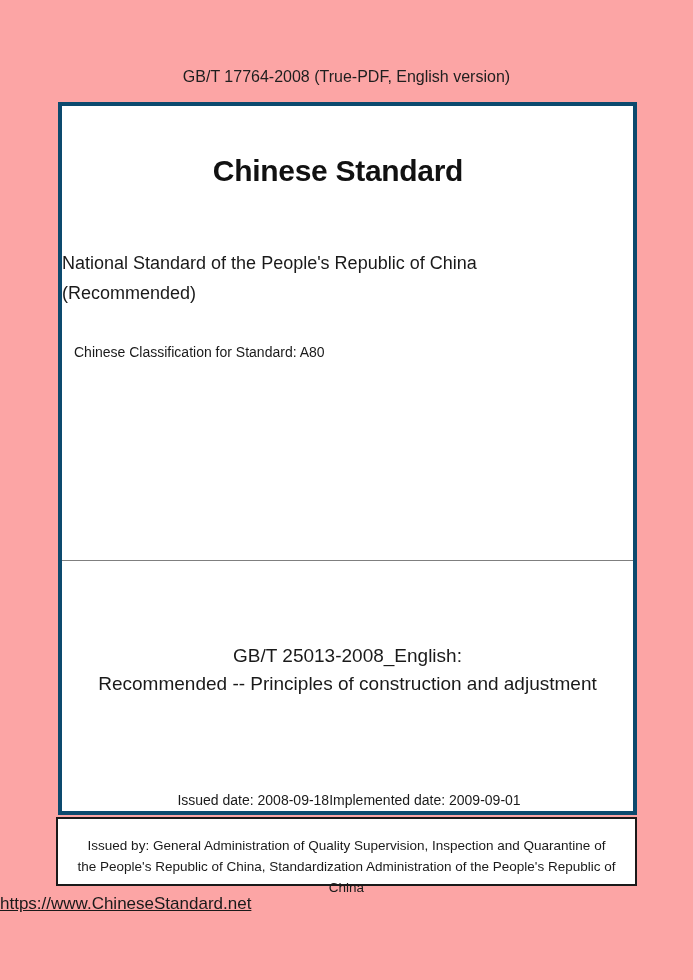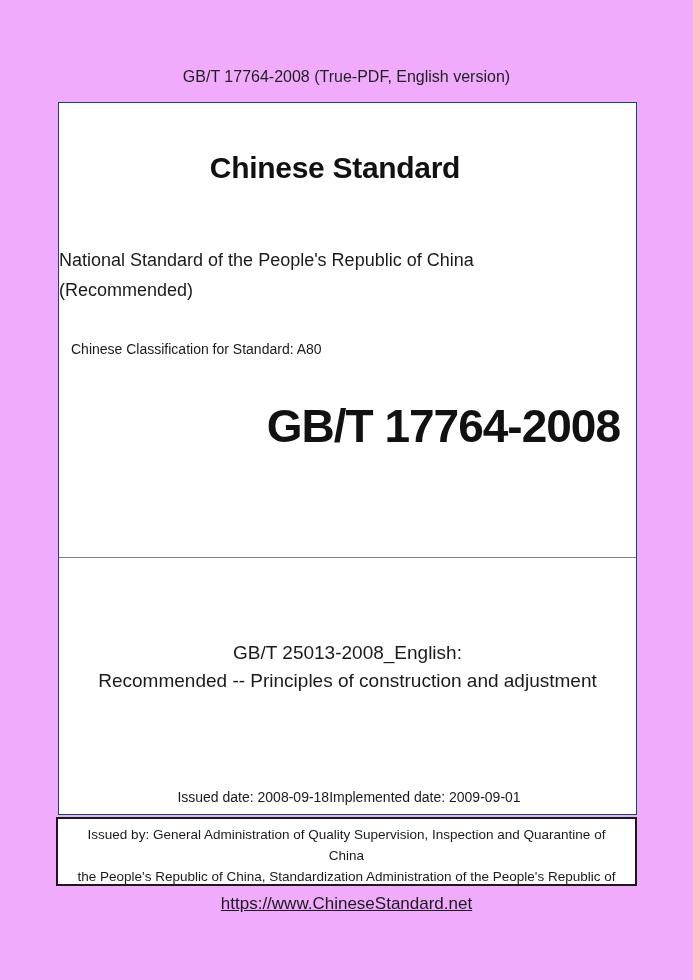--- a/index.html
+++ b/index.html
@@ -4,21 +4,21 @@
 <style>
   html, body {
     margin: 0;
     padding: 0;
     background: #ffffff;
   }
   .page {
     position: relative;
     width: 693px;
     height: 980px;
-    background: #f0abfc;
+    background: #fca5a5;
     font-family: "Liberation Sans", sans-serif;
     color: #1a1a1a;
     overflow: hidden;
   }
   .doc-header {
     position: absolute;
     top: 66px;
     left: 0;
     width: 693px;
     text-align: center;
@@ -26,21 +26,21 @@
     line-height: 22px;
     color: #1f1f1f;
   }
   .cover-box {
     position: absolute;
     box-sizing: border-box;
     left: 58px;
     top: 102px;
     width: 579px;
     height: 713px;
-    border: 1px solid #0c4a6e;
+    border: 4px solid #0c4a6e;
     background: #ffffff;
   }
   .brand-title {
     position: absolute;
     top: 48px;
     left: 0;
     width: 552px;
     text-align: center;
     font-size: 30px;
     font-weight: bold;
@@ -137,32 +137,31 @@
     line-height: 20px;
   }
   .issuer-box {
     position: absolute;
     box-sizing: border-box;
     left: 56px;
     top: 817px;
     width: 581px;
     height: 69px;
     border: 2px solid #1a1a1a;
-    padding-top: 5px;
+    padding-top: 16px;
     text-align: center;
     font-size: 13.5px;
     line-height: 21px;
     background: #ffffff;
   }
   .footer-link-wrap {
     position: absolute;
     top: 893px;
     left: 0;
     width: 693px;
-    text-align: center;
   }
   .footer-link {
     font-size: 17px;
     line-height: 22px;
     color: #1a1a1a;
     text-decoration: underline;
     cursor: pointer;
   }
 </style>
 </head>
@@ -176,40 +175,39 @@
 
     <div class="brand-title">Chinese Standard</div>
 
 
     <div class="national-line">National Standard of the People's Republic of China</div>
 
     <div class="recommended-line">(Recommended)</div>
 
     <div class="classification-line">Chinese Classification for Standard: A80</div>
 
-    <div class="standard-number">GB/T 17764-2008</div>
 
 
     <div class="divider"></div>
 
     <div class="english-title">
       <div>GB/T 25013-2008_English:</div>
       <div>Recommended -- Principles of construction and adjustment</div>
     </div>
 
     <div class="dates-row">
       <span>Issued date: 2008-09-18</span>
       <span>Implemented date: 2009-09-01</span>
     </div>
 
   </div>
 
   <div class="issuer-box">
     <div>Issued by: General Administration of Quality Supervision, Inspection and Quarantine of</div>
+    <div>the People's Republic of China, Standardization Administration of the People's Republic of</div>
     <div>China</div>
-    <div>the People's Republic of China, Standardization Administration of the People's Republic of</div>
   </div>
 
   <div class="footer-link-wrap">
     <a class="footer-link">https://www.ChineseStandard.net</a>
   </div>
 
 </div>
 
 </body></html>

